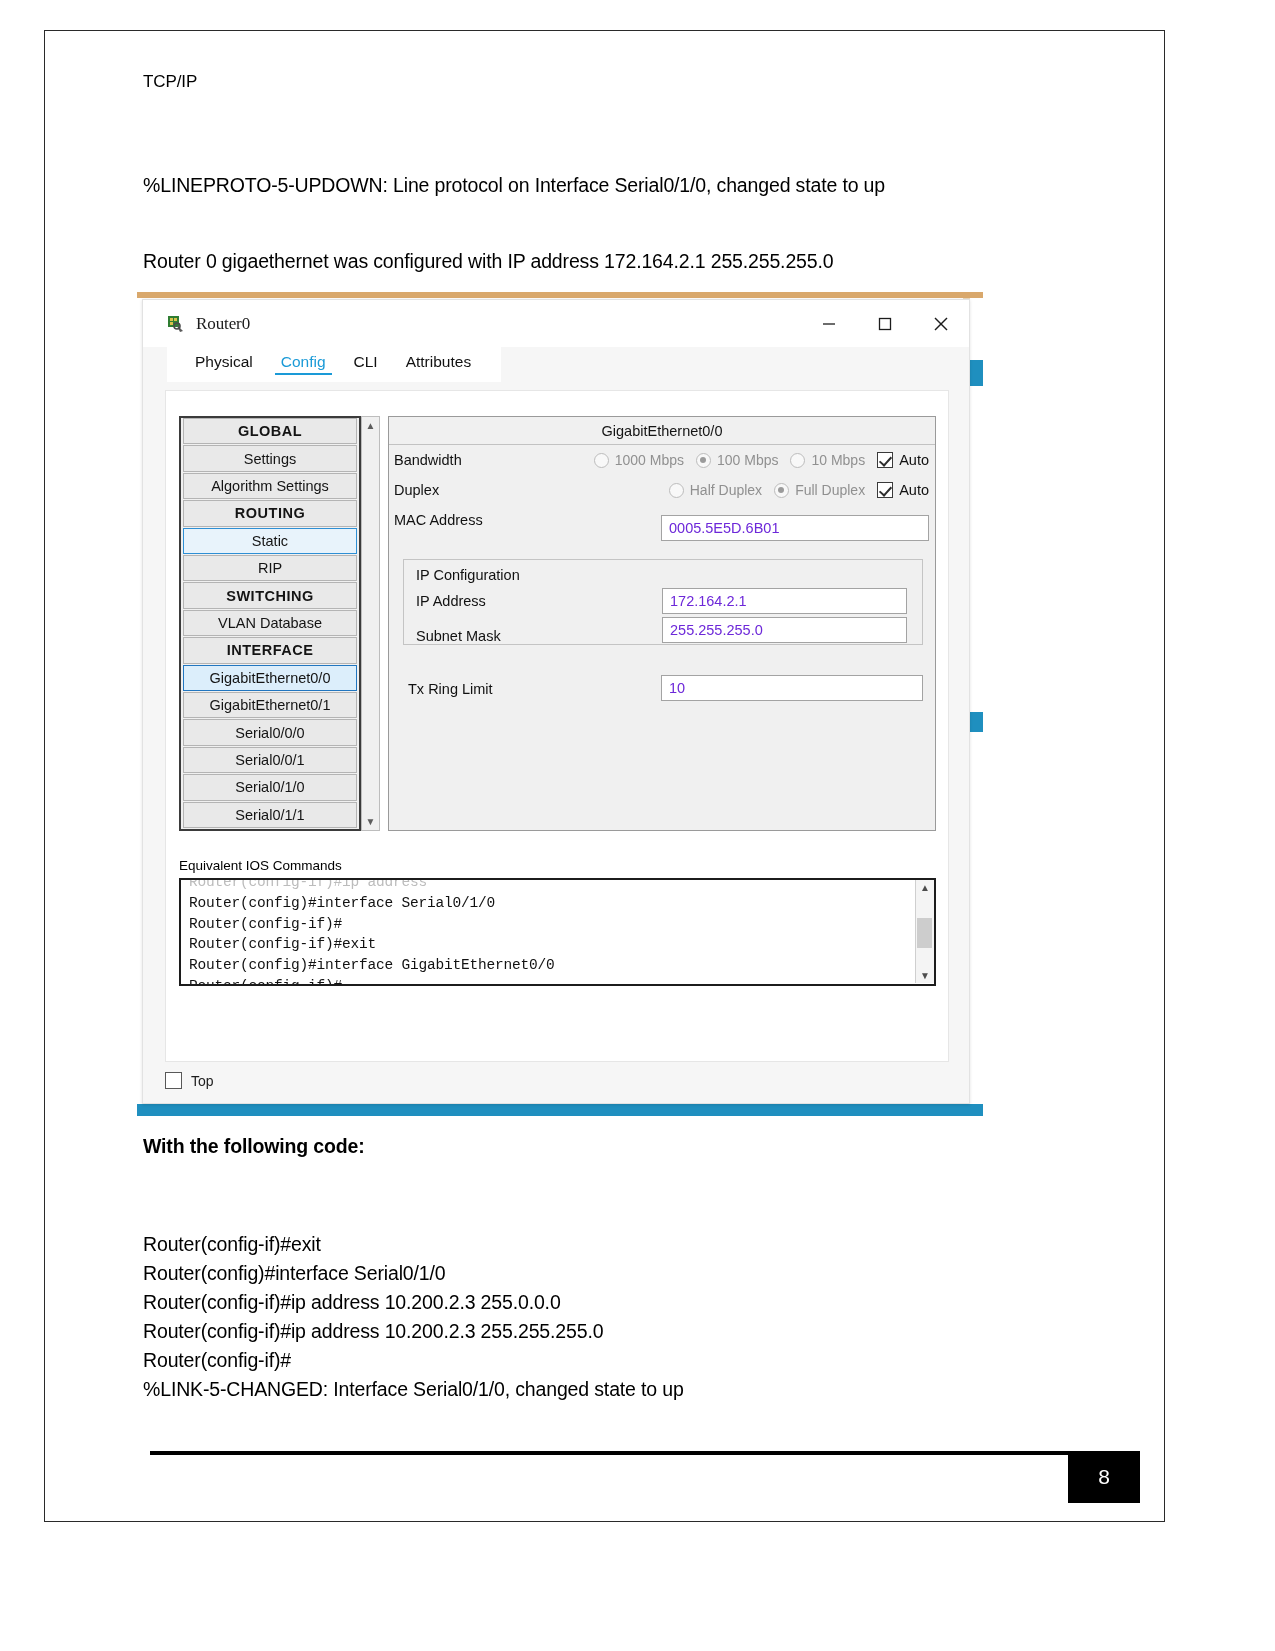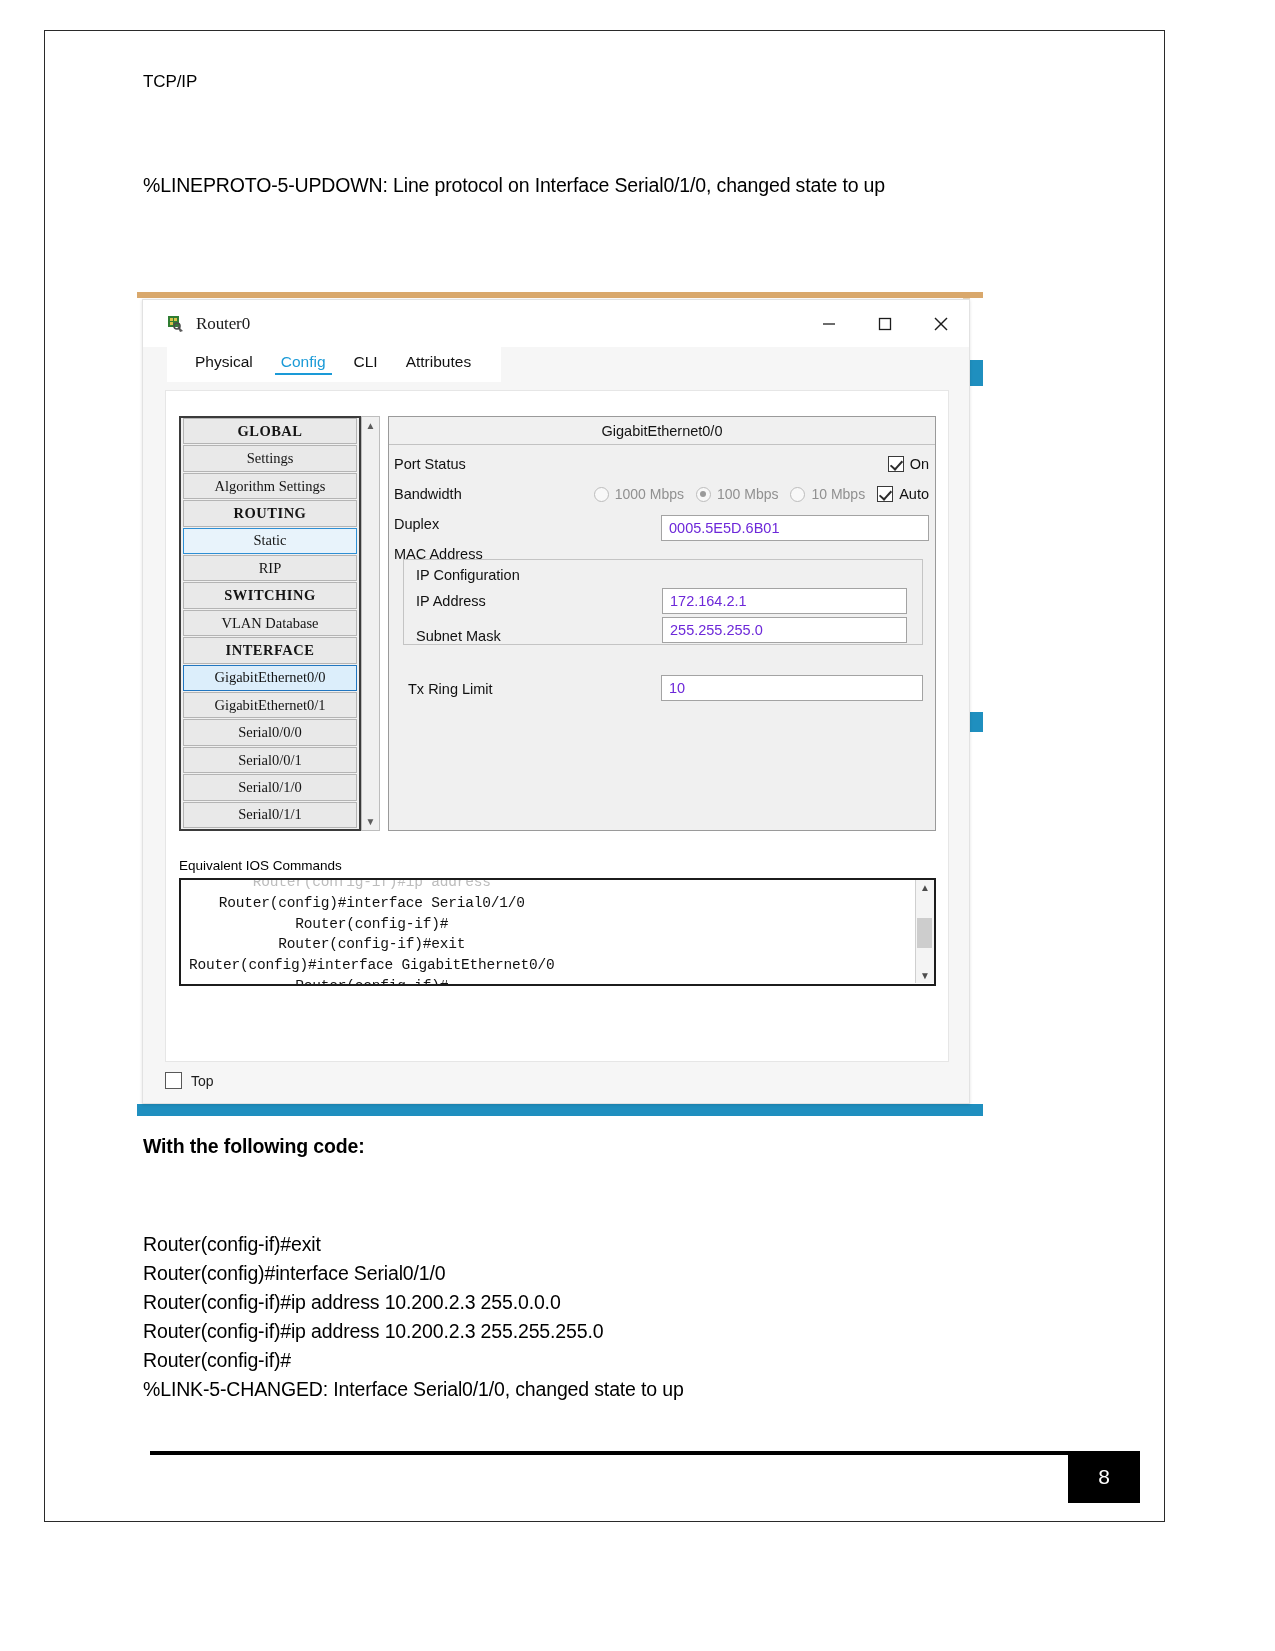--- a/index.html
+++ b/index.html
@@ -182,21 +182,20 @@
   }
   .side-item {
     height: 28.3px;
     margin: 0 2px 1px 2px;
     background: #e9e9e9;
     border: 1px solid #b4b4b4;
     display: flex; align-items: center; justify-content: center;
     font-size: 14.5px;
     color: #141414;
     white-space: nowrap;
-    font-family: Liberation Serif, serif;
   }
   .side-item.header {
     font-weight: bold;
     letter-spacing: 0.5px;
   }
   .side-item.sel {
     background: #e8f3fb;
     border: 1px solid #2e8fd4;
   }
   .side-item.sel2 {
@@ -323,21 +322,20 @@
     font-size: 13.5px;
     color: #000000;
   }
   .ios-box {
     position: absolute;
     left: 13px; top: 487px;
     width: 757px; height: 108px;
     background: #ffffff;
     border: 2.5px solid #1c1c1c;
     overflow: hidden;
-    text-align: center;
   }
   .ios-lines {
     position: absolute;
     left: 8px; top: -8px;
     font-family: "Liberation Mono", "DejaVu Sans Mono", monospace;
     font-size: 14.5px;
     line-height: 20.8px;
     color: #121212;
     letter-spacing: -0.2px;
   }
@@ -375,20 +373,21 @@
   .top-label { font-size: 14px; color: #1c1c1c; }
 </style>
 </head>
 <body>
 
 <div class="page">
   <div class="page-border"></div>
 
   <div class="doc-text t-header">TCP/IP</div>
   <div class="doc-text t-line1">%LINEPROTO-5-UPDOWN: Line protocol on Interface Serial0/1/0, changed state to up</div>
+  <div class="doc-text t-line2">Router 0 gigaethernet was configured with IP address 172.164.2.1 255.255.255.0</div>
 
   <div class="shot">
     <div class="shot-bg-white"></div>
     <div class="shot-strip-top"></div>
     <div class="shot-right-tan"></div>
     <div class="shot-right-blue-1"></div>
     <div class="shot-right-blue-2"></div>
     <div class="shot-strip-bottom"></div>
 
     <div class="win">
@@ -454,27 +453,20 @@
           <div class="side-item">Serial0/1/1</div>
         </div>
         <div class="side-scroll">
           <div class="arr">▲</div>
           <div class="arr">▼</div>
         </div>
 
         <div class="panel">
           <div class="panel-title">GigabitEthernet0/0</div>
 
-          <div class="row" style="margin-top:4px;">
-            <span class="row-label">Port Status</span>
-            <span class="opt-group">
-              <span class="chk on"></span>
-              <span class="chk-label">On</span>
-            </span>
-          </div>
 
           <div class="row">
             <span class="row-label">Bandwidth</span>
             <span class="opt-group">
               <span class="radio"></span>
               <span class="opt-label">1000 Mbps</span>
               <span class="radio on"></span>
               <span class="opt-label">100 Mbps</span>
               <span class="radio"></span>
               <span class="opt-label">10 Mbps</span>

